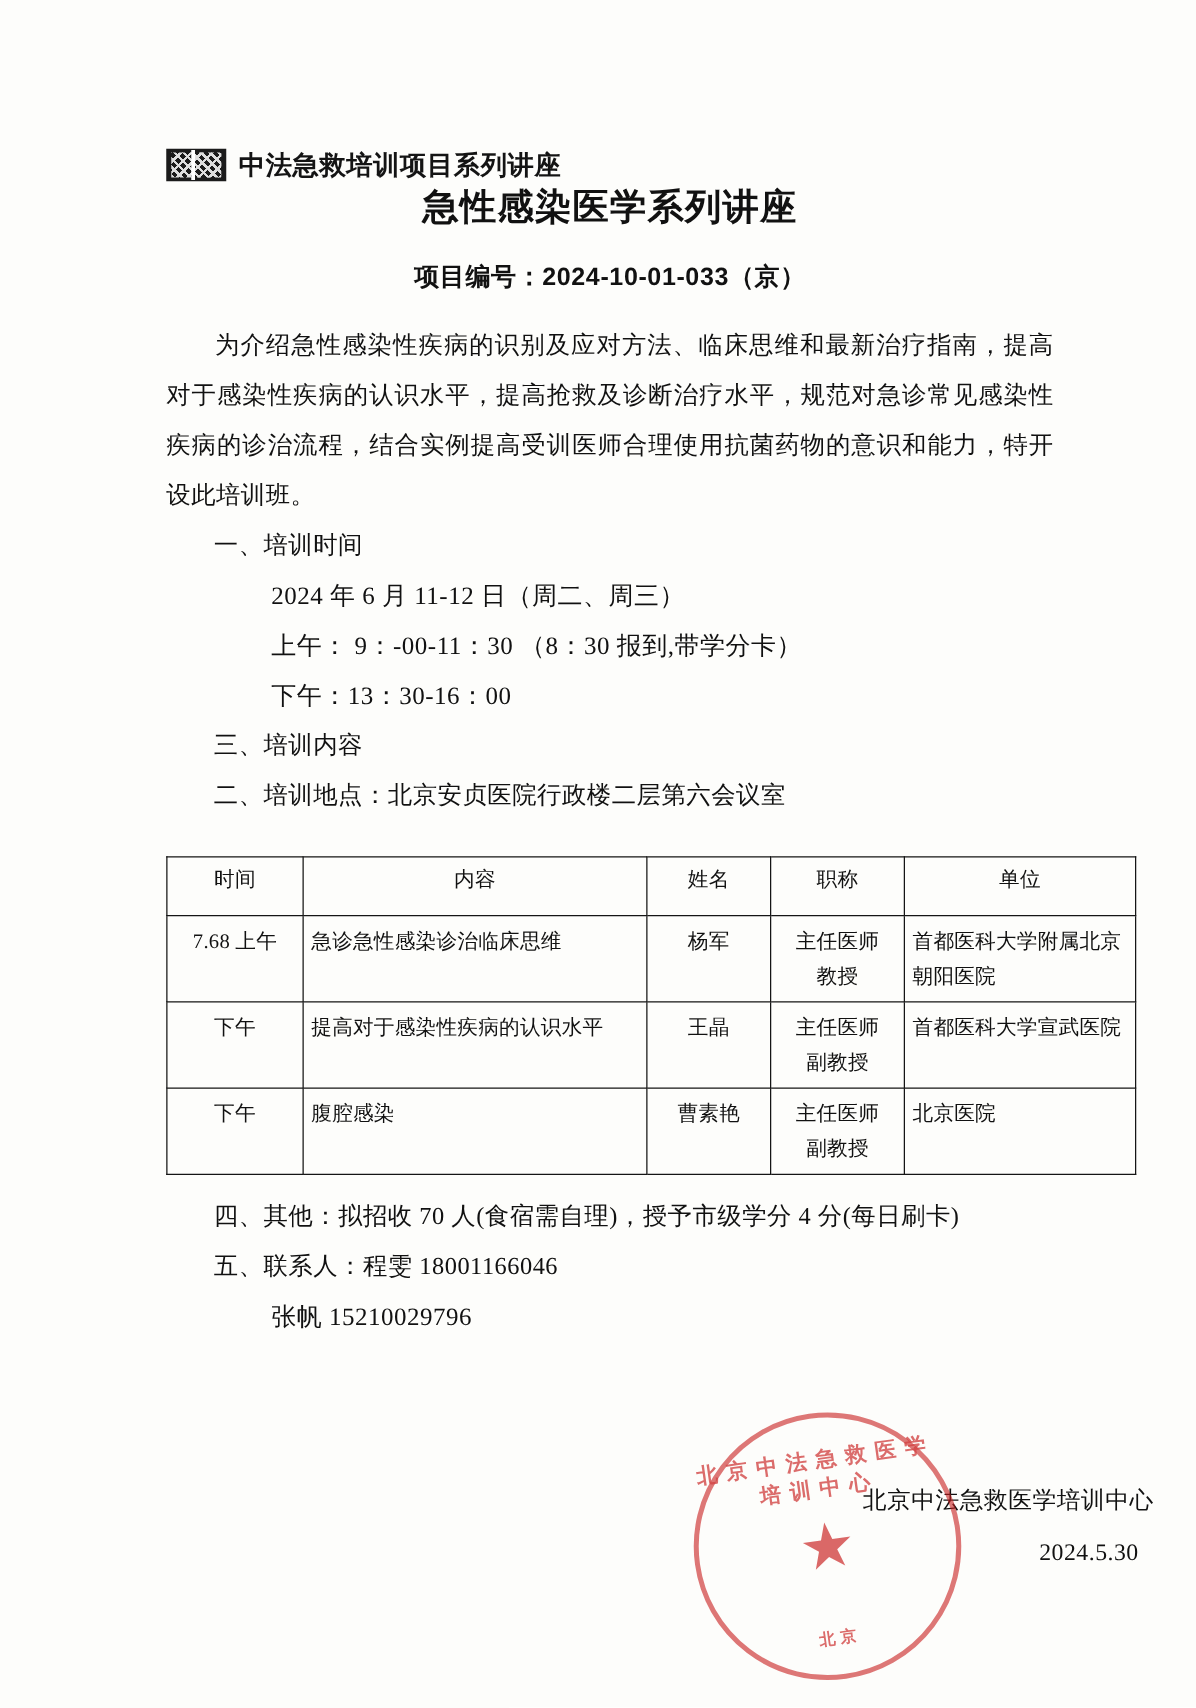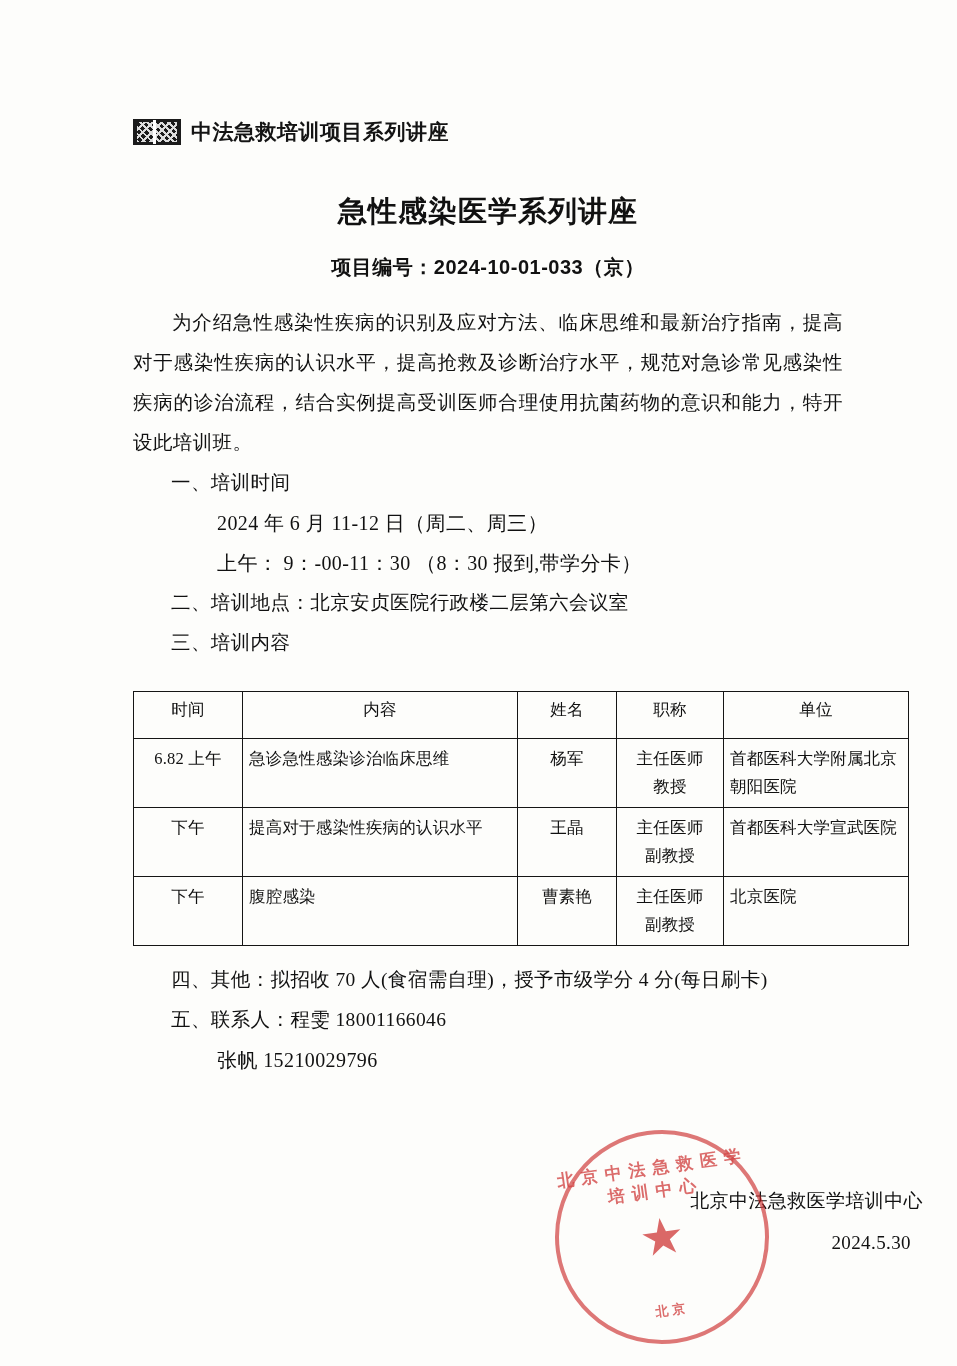--- a/index.html
+++ b/index.html
@@ -67,21 +67,20 @@
     letter-spacing: .5px;
     color: #141414;
   }
 
   
   .doc-title {
     text-align: center;
     font-size: 29px;
     font-weight: bold;
     letter-spacing: 1px;
-    margin-top: 46px;
     font-family: "Liberation Sans", sans-serif;
   }
   .doc-subtitle {
     text-align: center;
     font-size: 20px;
     font-weight: bold;
     margin-top: 22px;
     font-family: "Liberation Sans", sans-serif;
     letter-spacing: .5px;
   }
@@ -204,37 +203,38 @@
     </div>
 
     <div class="doc-title">急性感染医学系列讲座</div>
     <div class="doc-subtitle">项目编号：2024-10-01-033（京）</div>
 
     <div class="intro">为介绍急性感染性疾病的识别及应对方法、临床思维和最新治疗指南，提高对于感染性疾病的认识水平，提高抢救及诊断治疗水平，规范对急诊常见感染性疾病的诊治流程，结合实例提高受训医师合理使用抗菌药物的意识和能力，特开设此培训班。</div>
 
     <div class="section-line">一、培训时间</div>
     <div class="sub-line">2024 年 6 月 11-12 日（周二、周三）</div>
     <div class="sub-line">上午： 9：-00-11：30 （8：30 报到,带学分卡）</div>
-
+    <div class="sub-line">下午：13：30-16：00</div>
+
+    <div class="section-line">三、培训内容</div>
     <div class="section-line">二、培训地点：北京安贞医院行政楼二层第六会议室</div>
-    <div class="section-line">三、培训内容</div>
 
     <table class="schedule">
       <thead>
         <tr>
           <th class="col-time">时间</th>
           <th class="col-content">内容</th>
           <th class="col-name">姓名</th>
           <th class="col-rank">职称</th>
           <th class="col-unit">单位</th>
         </tr>
       </thead>
       <tbody>
         <tr class="row-tall">
-          <td class="col-time">6.82 上午</td>
+          <td class="col-time">7.68 上午</td>
           <td class="col-content">急诊急性感染诊治临床思维</td>
           <td class="col-name">杨军</td>
           <td class="col-rank cell-two-line" style="white-space:pre-line">主任医师
 教授</td>
           <td class="col-unit cell-two-line">首都医科大学附属北京朝阳医院</td>
         </tr>
         <tr class="row-tall">
           <td class="col-time">下午</td>
           <td class="col-content">提高对于感染性疾病的认识水平</td>
           <td class="col-name">王晶</td>

